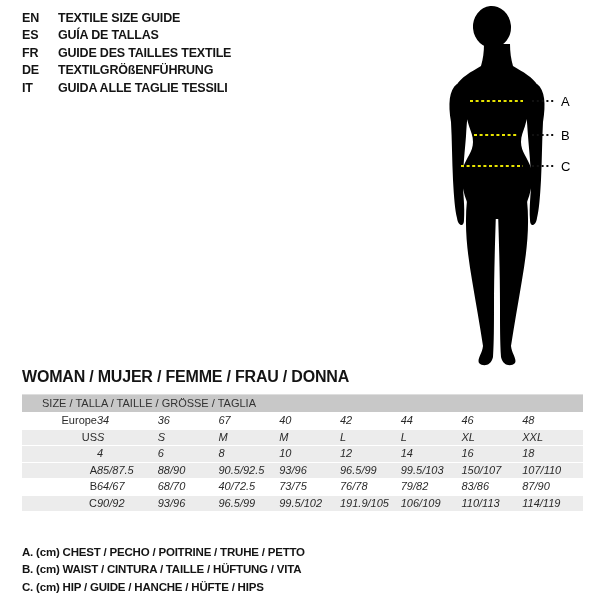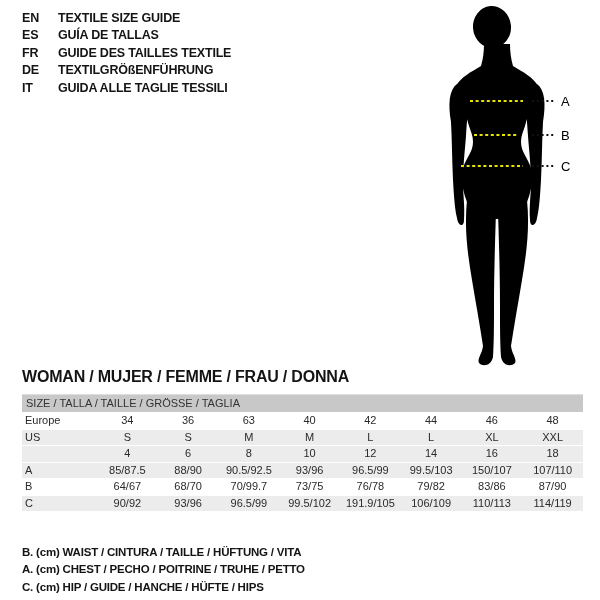--- a/index.html
+++ b/index.html
@@ -32,25 +32,25 @@
     font-weight: bold; font-size: 16px; letter-spacing: -0.2px; color: #141414;
   }
 
   
   .size-table {
     position: absolute; left: 22px; top: 394px;
     width: 561px; border-collapse: separate; border-spacing: 0;
     font-size: 11px; color: #2a2a2a; table-layout: fixed;
   }
   .size-table td { height: 15.5px; line-height: 15.5px; padding: 0; border-bottom: 1px solid #fff; white-space: nowrap; }
-  .size-table td.rlabel { text-align: left; padding-left: 3px; }
-  .size-table td.cell { text-align: center; }
+  .size-table td.rlabel { text-align: right; padding-left: 3px; }
+  .size-table td.cell { text-align: left; font-style: italic; }
   .size-table tr.hdr td {
     background: #c8c8c8; height: 17px; line-height: 17px;
-    text-align: left; padding-left: 4px; color: #333; border-top: 1px solid #dedede;
+    text-align: left; padding-left: 20px; color: #333; border-top: 1px solid #dedede;
   }
   .size-table tr.shaded td { background: #ececec; }
 
   
   .legend {
     position: absolute; left: 22px; top: 544px;
     font-weight: bold; font-size: 11.5px; line-height: 17.3px;
     letter-spacing: -0.2px; color: #141414;
   }
 </style>
@@ -170,21 +170,21 @@
         <col style="width:60.75px">
     </colgroup>
     <tbody>
       <tr class="hdr">
         <td colspan="9">SIZE / TALLA / TAILLE / GRÖSSE / TAGLIA</td>
       </tr>
       <tr>
         <td class="rlabel">Europe</td>
         <td class="cell">34</td>
         <td class="cell">36</td>
-        <td class="cell">63</td>
+        <td class="cell">67</td>
         <td class="cell">40</td>
         <td class="cell">42</td>
         <td class="cell">44</td>
         <td class="cell">46</td>
         <td class="cell">48</td>
       </tr>
       <tr class="shaded">
         <td class="rlabel">US</td>
         <td class="cell">S</td>
         <td class="cell">S</td>
@@ -214,21 +214,21 @@
         <td class="cell">93/96</td>
         <td class="cell">96.5/99</td>
         <td class="cell">99.5/103</td>
         <td class="cell">150/107</td>
         <td class="cell">107/110</td>
       </tr>
       <tr>
         <td class="rlabel">B</td>
         <td class="cell">64/67</td>
         <td class="cell">68/70</td>
-        <td class="cell">70/99.7</td>
+        <td class="cell">40/72.5</td>
         <td class="cell">73/75</td>
         <td class="cell">76/78</td>
         <td class="cell">79/82</td>
         <td class="cell">83/86</td>
         <td class="cell">87/90</td>
       </tr>
       <tr class="shaded">
         <td class="rlabel">C</td>
         <td class="cell">90/92</td>
         <td class="cell">93/96</td>
@@ -236,18 +236,18 @@
         <td class="cell">99.5/102</td>
         <td class="cell">191.9/105</td>
         <td class="cell">106/109</td>
         <td class="cell">110/113</td>
         <td class="cell">114/119</td>
       </tr>
     </tbody>
   </table>
 
   <div class="legend">
+    <div>A. (cm) CHEST / PECHO / POITRINE / TRUHE / PETTO</div>
     <div>B. (cm) WAIST / CINTURA / TAILLE / HÜFTUNG / VITA</div>
-    <div>A. (cm) CHEST / PECHO / POITRINE / TRUHE / PETTO</div>
     <div>C. (cm) HIP / GUIDE / HANCHE / HÜFTE / HIPS</div>
   </div>
 
 </div>
 
 </body></html>

